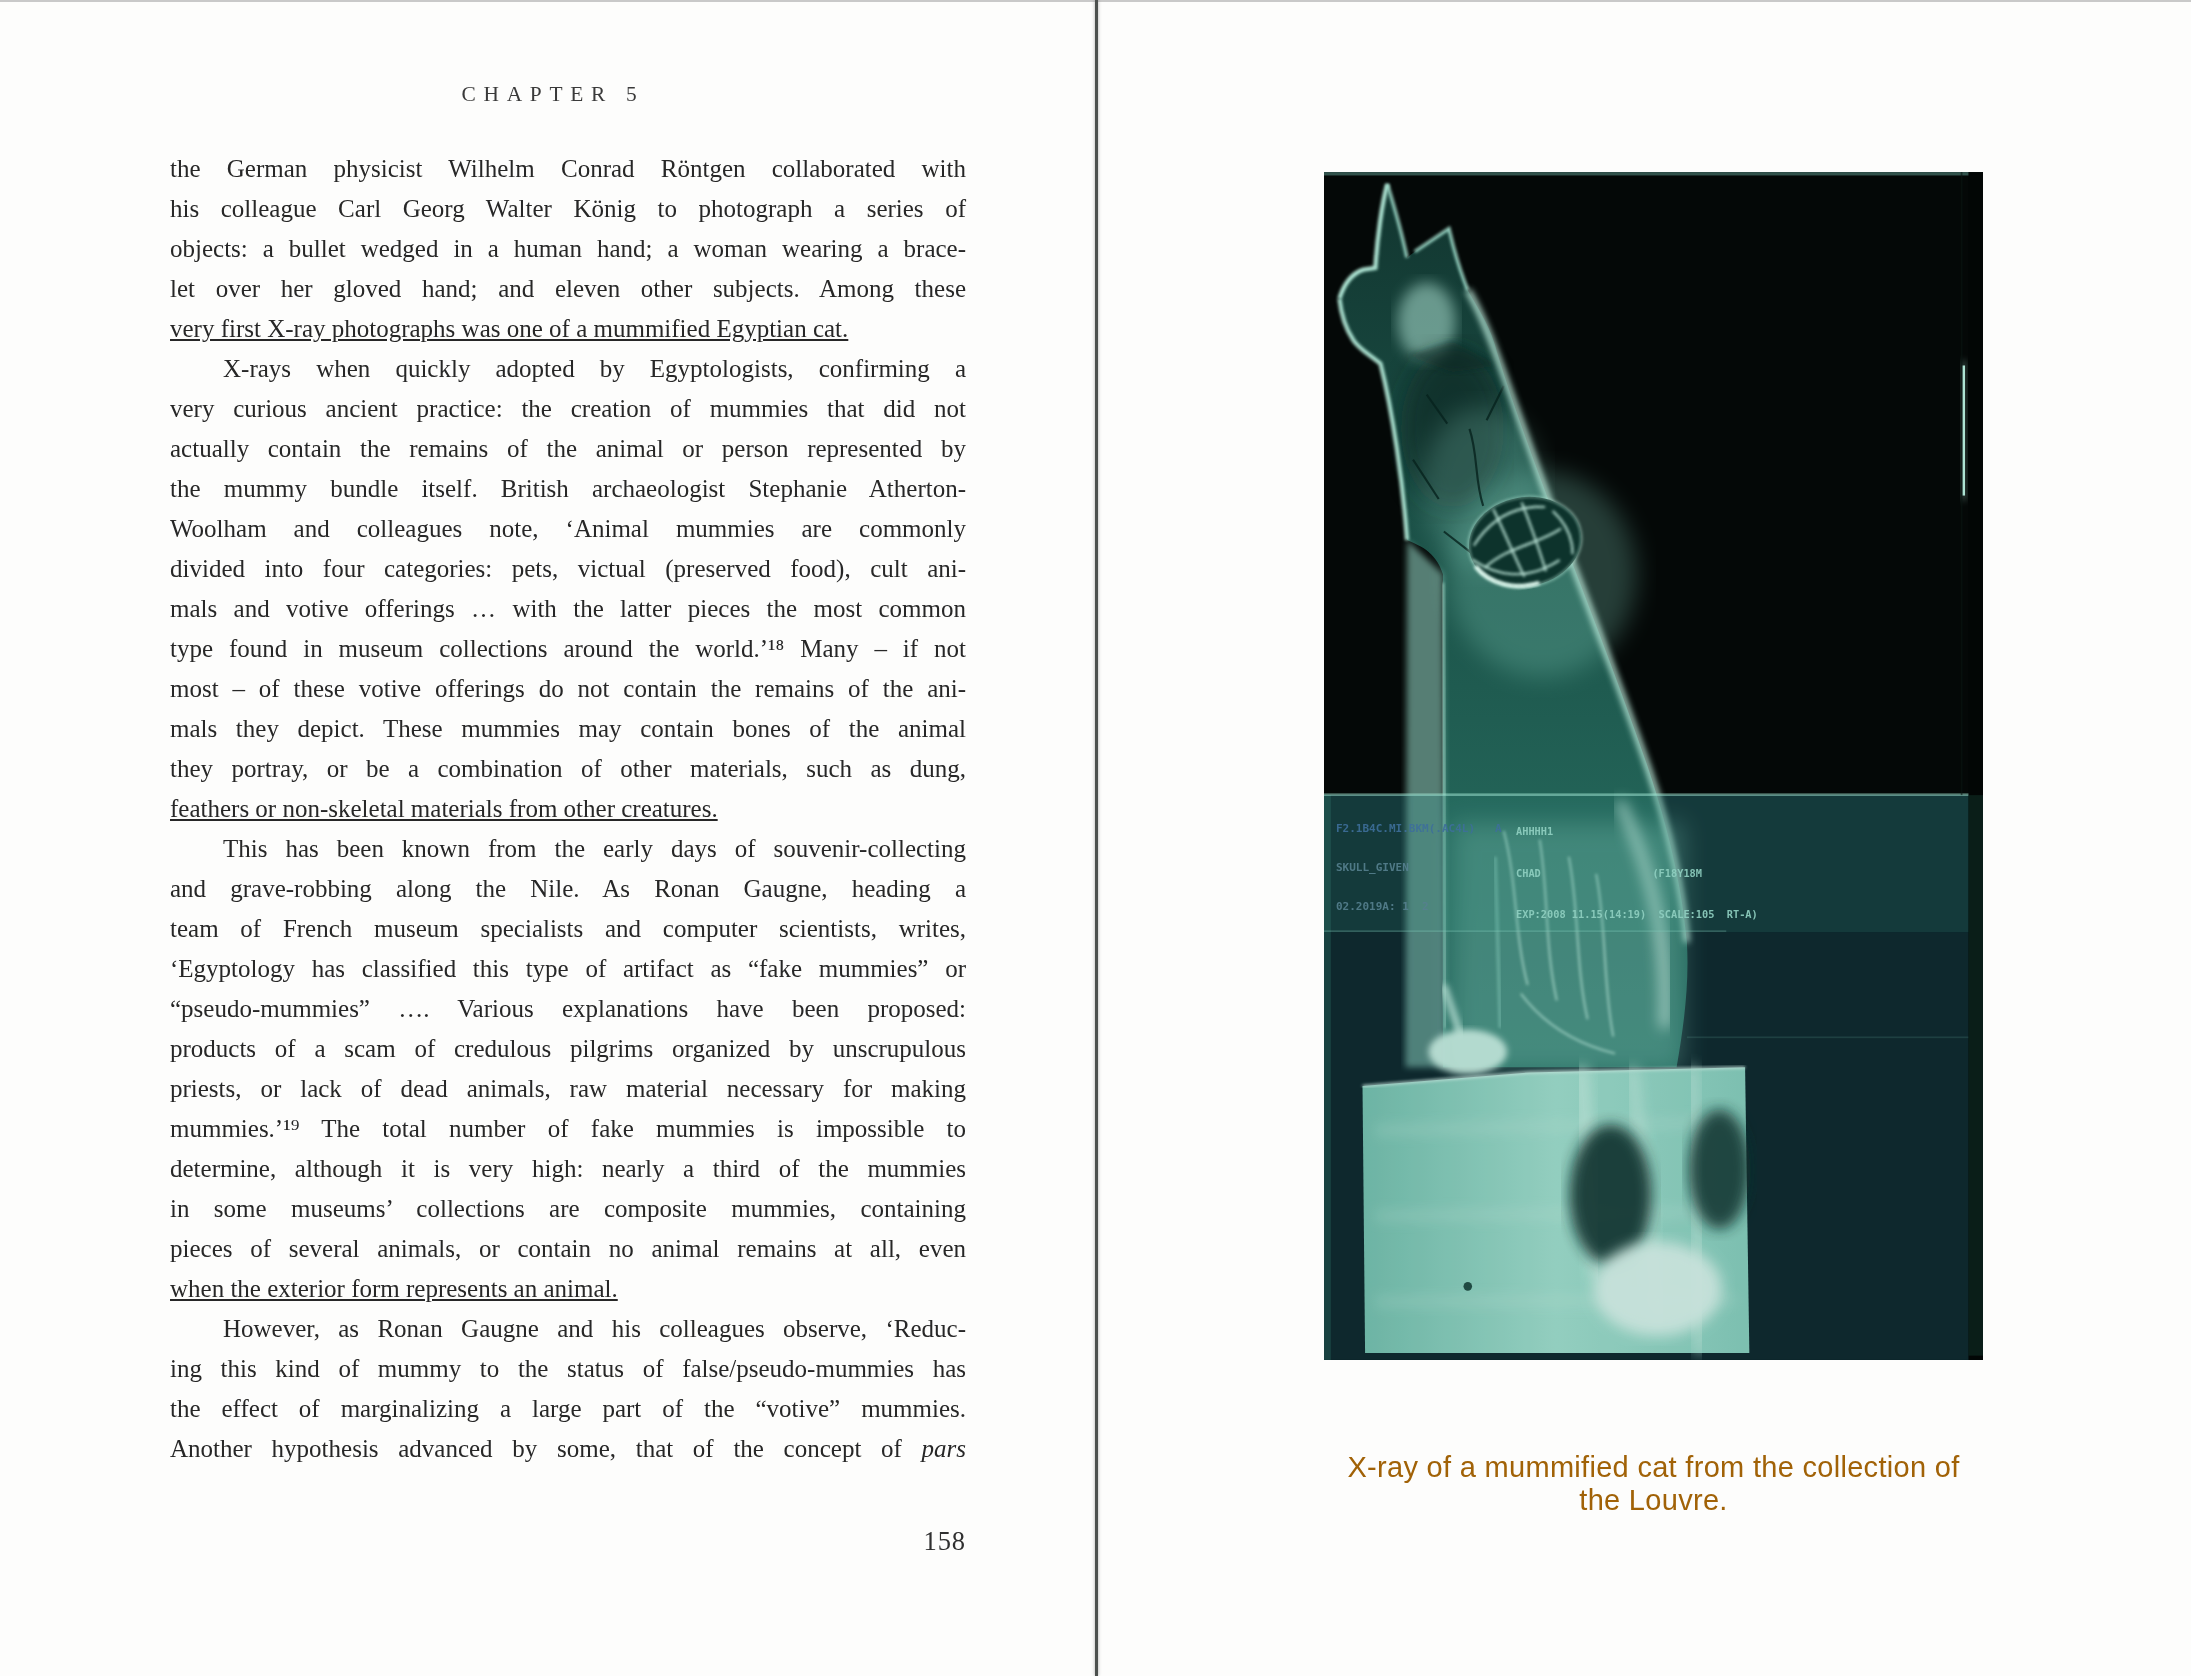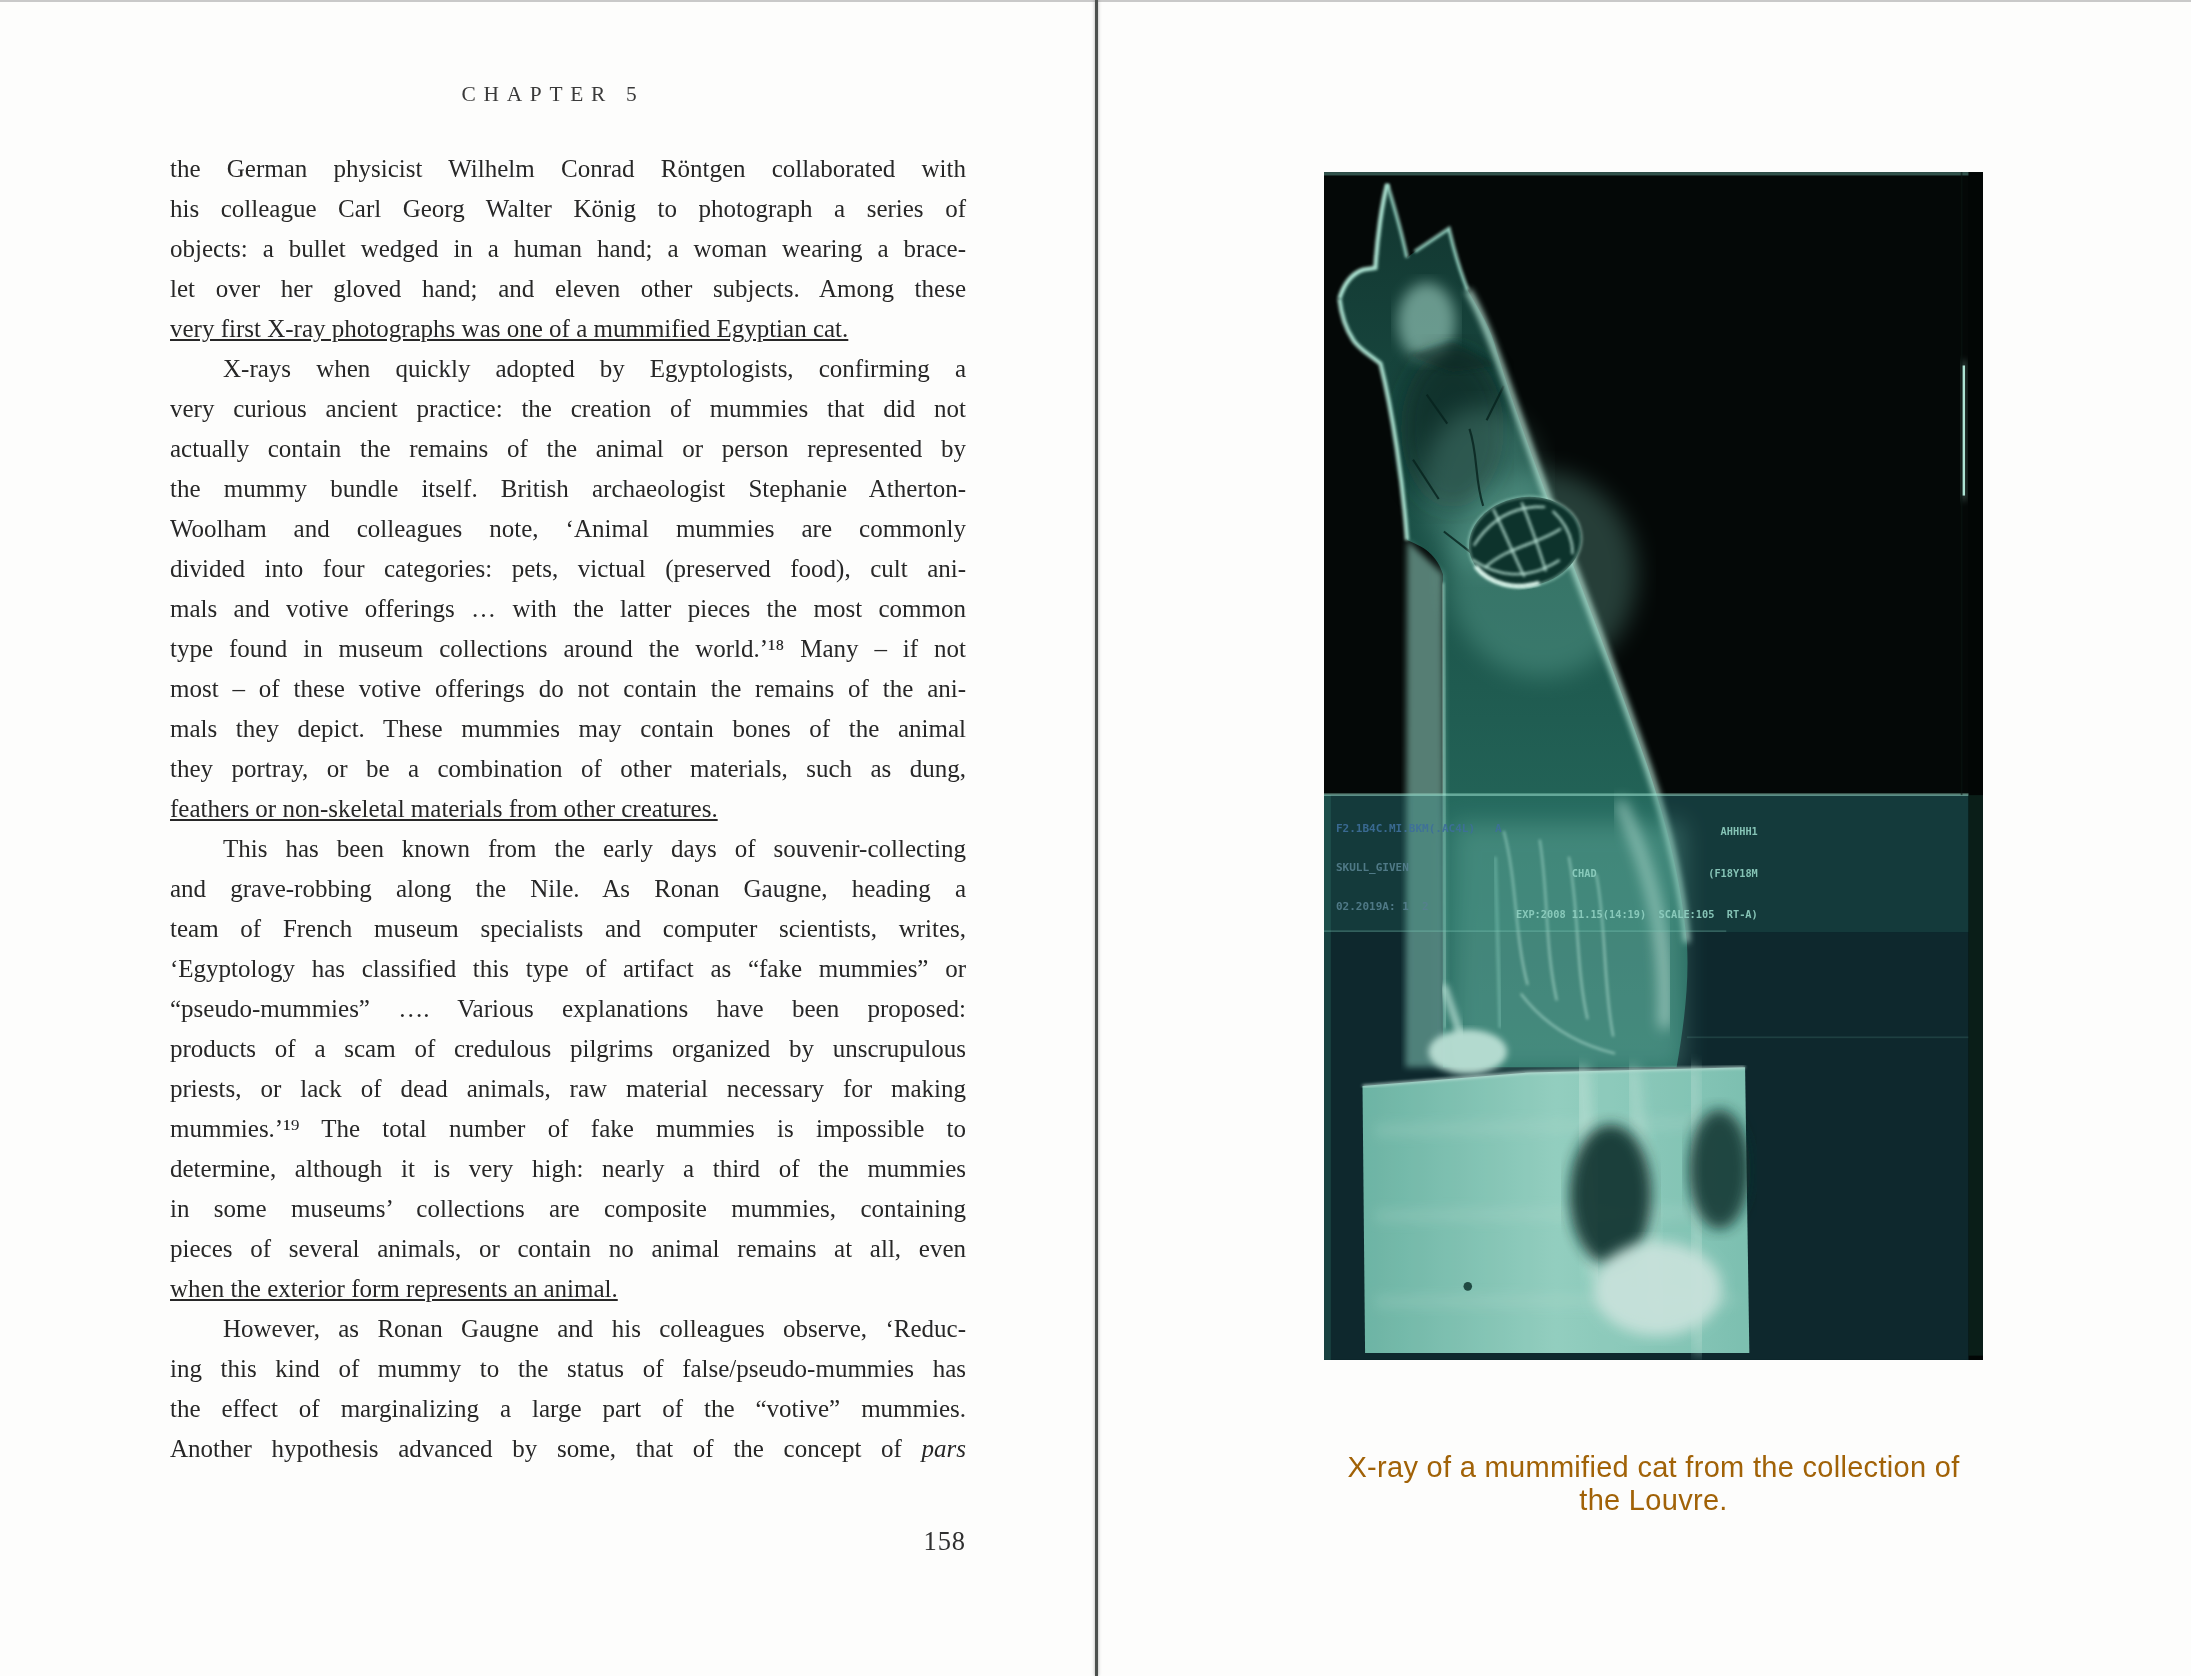--- a/index.html
+++ b/index.html
@@ -19,21 +19,21 @@
   .line.para-end{text-align-last:left;text-decoration:underline;}
   .line.first{text-indent:53px;}
   .folio{position:absolute;left:140px;top:1526px;width:826px;text-align:right;
     font-size:26.5px;color:#303030;letter-spacing:0.9px;}
   .figure{position:absolute;left:1324px;top:172px;width:659px;height:1188px;background:#040807;}
   .figure svg{display:block;width:659px;height:1188px;}
   .film-text{position:absolute;font-family:"DejaVu Sans Mono",monospace;white-space:pre;
     font-weight:bold;}
   .film-left{left:12px;top:624px;font-size:11px;line-height:13px;color:#56808f;opacity:.9;}
   .film-left .l1{color:#3e6f9b;}
-  .film-mid{left:192px;top:626px;font-size:10.3px;line-height:13.7px;color:#8fcfc0;opacity:.92;text-align:right;}
+  .film-mid{left:192px;top:626px;font-size:10.3px;line-height:13.7px;color:#8fcfc0;opacity:.92;}
   .caption{position:absolute;left:1324px;top:1451px;width:659px;text-align:center;
     font-family:"Liberation Sans","DejaVu Sans",sans-serif;font-size:29px;color:#a16207;
     letter-spacing:0.3px;}
 </style>
 </head>
 <body>
 
 <div class="spread">
   <div class="top-edge"></div>
 

